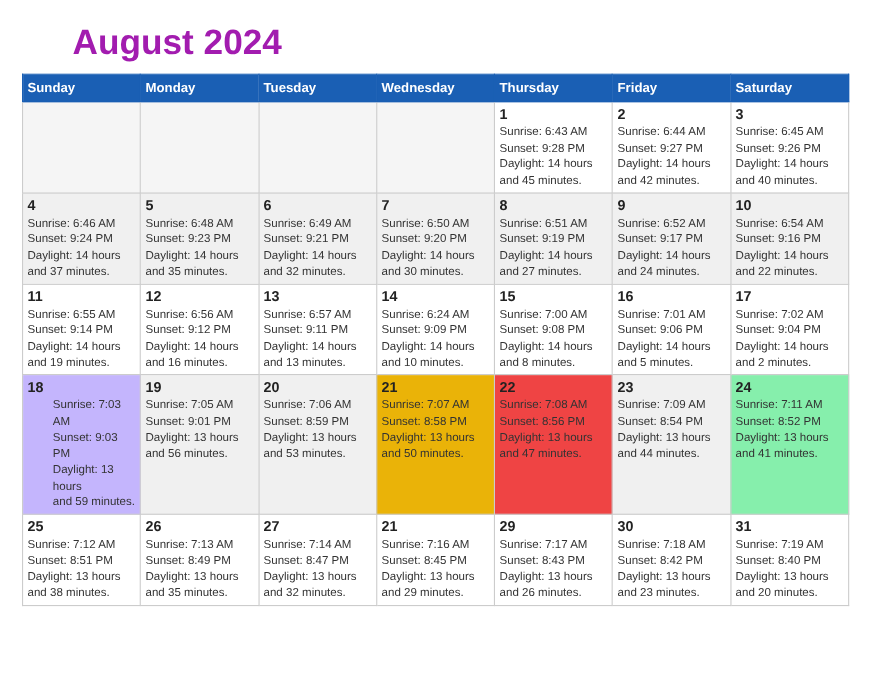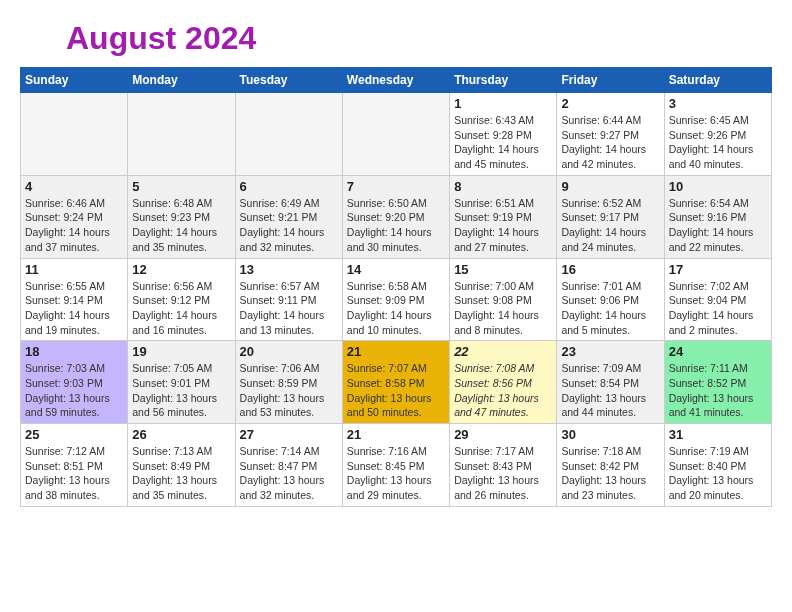--- a/index.html
+++ b/index.html
@@ -202,21 +202,21 @@
         </td>
         <td>
           <div class="day-number">13</div>
           <div class="day-info" style="white-space: pre-line;">Sunrise: 6:57 AM
 Sunset: 9:11 PM
 Daylight: 14 hours
 and 13 minutes.</div>
         </td>
         <td>
           <div class="day-number">14</div>
-          <div class="day-info" style="white-space: pre-line;">Sunrise: 6:58 AM
+          <div class="day-info" style="white-space: pre-line;">Sunrise: 6:24 AM
 Sunset: 9:09 PM
 Daylight: 14 hours
 and 10 minutes.</div>
         </td>
         <td>
           <div class="day-number">15</div>
           <div class="day-info" style="white-space: pre-line;">Sunrise: 7:00 AM
 Sunset: 9:08 PM
 Daylight: 14 hours
 and 8 minutes.</div>
@@ -232,21 +232,21 @@
           <div class="day-number">17</div>
           <div class="day-info" style="white-space: pre-line;">Sunrise: 7:02 AM
 Sunset: 9:04 PM
 Daylight: 14 hours
 and 2 minutes.</div>
         </td>
       </tr>
       <tr>
         <td style="background-color: #c4b5fd;">
           <div class="day-number">18</div>
-          <div class="day-info" style="white-space: pre-line;">Sunrise: 7:03 AM
+          <div class="day-info" style="white-space: pre-line; margin-left: 23px;">Sunrise: 7:03 AM
 Sunset: 9:03 PM
 Daylight: 13 hours
 and 59 minutes.</div>
         </td>
         <td style="background-color: rgb(240, 240, 240);">
           <div class="day-number">19</div>
           <div class="day-info" style="white-space: pre-line;">Sunrise: 7:05 AM
 Sunset: 9:01 PM
 Daylight: 13 hours
 and 56 minutes.</div>
@@ -258,21 +258,21 @@
 Daylight: 13 hours
 and 53 minutes.</div>
         </td>
         <td style="background-color: #eab308;">
           <div class="day-number">21</div>
           <div class="day-info" style="white-space: pre-line;">Sunrise: 7:07 AM
 Sunset: 8:58 PM
 Daylight: 13 hours
 and 50 minutes.</div>
         </td>
-        <td style="background-color: #fef9c3; font-style: italic;">
+        <td style="background-color: #ef4444;">
           <div class="day-number">22</div>
           <div class="day-info" style="white-space: pre-line;">Sunrise: 7:08 AM
 Sunset: 8:56 PM
 Daylight: 13 hours
 and 47 minutes.</div>
         </td>
         <td style="background-color: rgb(240, 240, 240);">
           <div class="day-number">23</div>
           <div class="day-info" style="white-space: pre-line;">Sunrise: 7:09 AM
 Sunset: 8:54 PM

